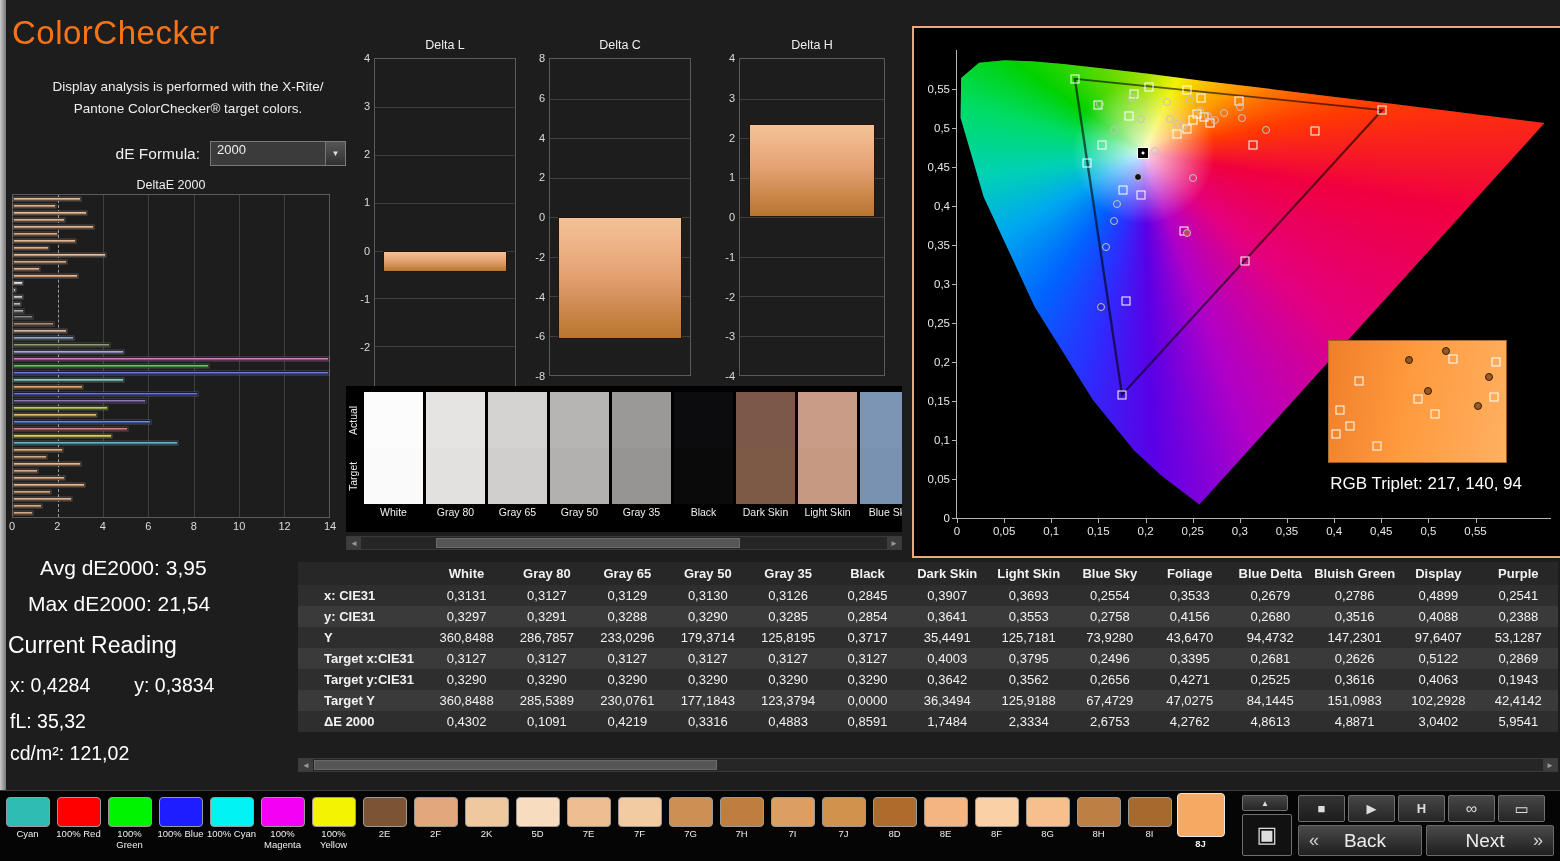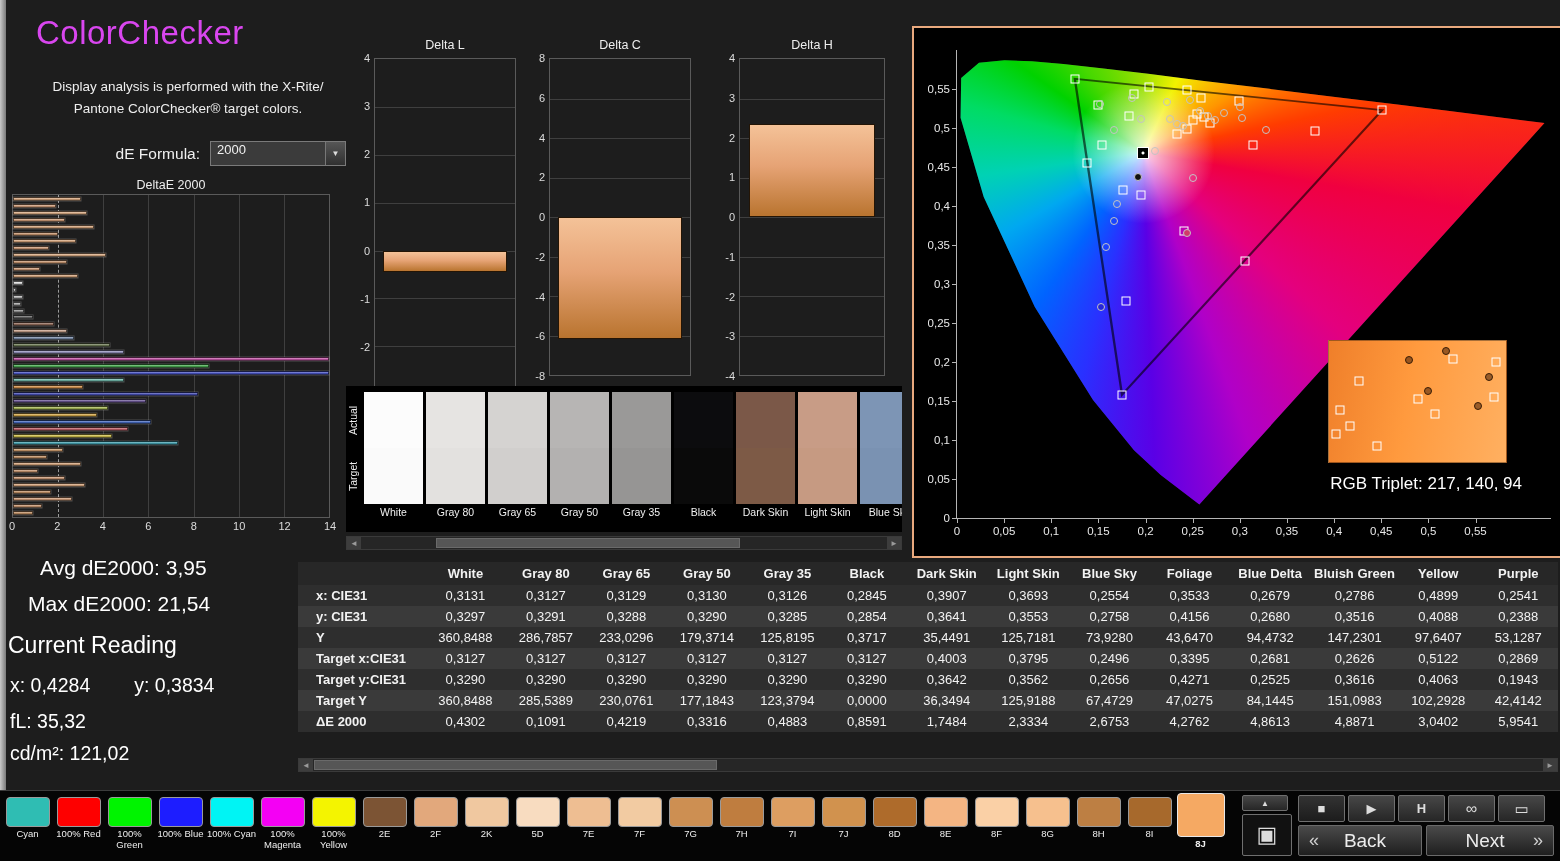--- a/index.html
+++ b/index.html
@@ -2,21 +2,21 @@
 <html><head>
 <meta charset="utf-8">
 <style>
   html,body{margin:0;padding:0;background:#101010;}
   #root{position:relative;width:1560px;height:861px;background:#1d1d1d;overflow:hidden;
         font-family:"Liberation Sans",sans-serif;color:#f0f0f0;}
   
   #left-strip{position:absolute;left:0;top:0;width:6px;height:790px;
               background:linear-gradient(90deg,#c9c9c9,#7a7a7a);}
   
-  #title{position:absolute;left:12px;top:14px;font-size:33px;font-weight:400;color:#d946ef;letter-spacing:.5px;margin-left:24px;}
+  #title{position:absolute;left:12px;top:14px;font-size:33px;font-weight:400;color:#f97316;letter-spacing:.5px;}
   #desc{position:absolute;left:26px;top:76px;width:324px;text-align:center;font-size:13.5px;line-height:1.6;color:#eee;}
   #formula-row{position:absolute;left:60px;top:141px;display:flex;align-items:center;}
   #formula-label{display:inline-block;width:140px;text-align:right;font-size:15.5px;margin-right:10px;}
   #formula-select{width:134px;height:23px;background:#3b3b3b;border:1px solid #7a7a7a;display:flex;align-items:flex-start;justify-content:space-between;cursor:default;}
   #formula-select .val{font-size:13px;padding-left:6px;}
   #formula-select .dd-arrow{width:19px;height:100%;background:linear-gradient(180deg,#565656,#303030);
       border-left:1px solid #777;display:flex;align-items:center;justify-content:center;font-size:8px;color:#ddd;}
   
   #deltae-title{position:absolute;left:12px;top:178px;width:318px;text-align:center;font-size:12.5px;color:#eee;}
   #deltae-chart{position:absolute;left:12px;top:194px;width:318px;height:324px;border:1px solid #5a5a5a;box-sizing:border-box;}
@@ -90,21 +90,21 @@
   #r-xy{left:10px;top:674px;font-size:19.5px;display:flex;gap:44px;}
   #r-fl{left:10px;top:710px;font-size:19.5px;}
   #r-cd{left:10px;top:742px;font-size:19.5px;}
   
   #table-wrap{position:absolute;left:298px;top:562px;width:1260px;height:195px;overflow:hidden;}
   #data-table{border-collapse:collapse;table-layout:fixed;font-size:13px;color:#f2f2f2;}
   #data-table th,#data-table td{height:21px;padding:0 3px;white-space:nowrap;overflow:hidden;box-sizing:border-box;}
   #data-table thead th{font-weight:bold;height:23px;text-align:center;background:#272727;}
   #data-table thead th:first-child{width:130px;}
   #data-table thead th{width:84px;}
-  #data-table tbody th{font-weight:bold;text-align:left;padding-left:18px;}
+  #data-table tbody th{font-weight:bold;text-align:left;padding-left:26px;}
   #data-table td{text-align:center;}
   tr.odd{background:#2e2e2e;} tr.even{background:#3a3a3a;}
   
   #bottom-bar{position:absolute;left:0;top:790px;width:1560px;height:71px;background:#050505;border-top:1px solid #3c3c3c;box-sizing:border-box;}
   #tabs{position:absolute;left:2px;top:0;height:100%;display:flex;}
   .tab{width:51px;display:flex;flex-direction:column;align-items:center;cursor:default;}
   .tab-sw{width:44px;height:30px;margin-top:6px;border:1px solid #9a9a9a;border-radius:4px;box-sizing:border-box;}
   .tab-label{margin-top:2px;font-size:9.5px;color:#eee;text-align:center;line-height:1.15;width:50px;}
   .tab.sel .tab-sw{width:48px;height:44px;margin-top:2px;border-color:#e8e8e8;}
   .tab.sel .tab-label{font-weight:bold;}
@@ -493,21 +493,21 @@
             <th>Gray 65</th>
             <th>Gray 50</th>
             <th>Gray 35</th>
             <th>Black</th>
             <th>Dark Skin</th>
             <th>Light Skin</th>
             <th>Blue Sky</th>
             <th>Foliage</th>
             <th>Blue Delta</th>
             <th>Bluish Green</th>
-            <th>Yellow</th>
+            <th>Display</th>
             <th>Purple</th>
           </tr>
         </thead>
         <tbody>
           <tr class="odd">
             <th>x: CIE31</th>
             <td>0,3131</td>
             <td>0,3127</td>
             <td>0,3129</td>
             <td>0,3130</td>

